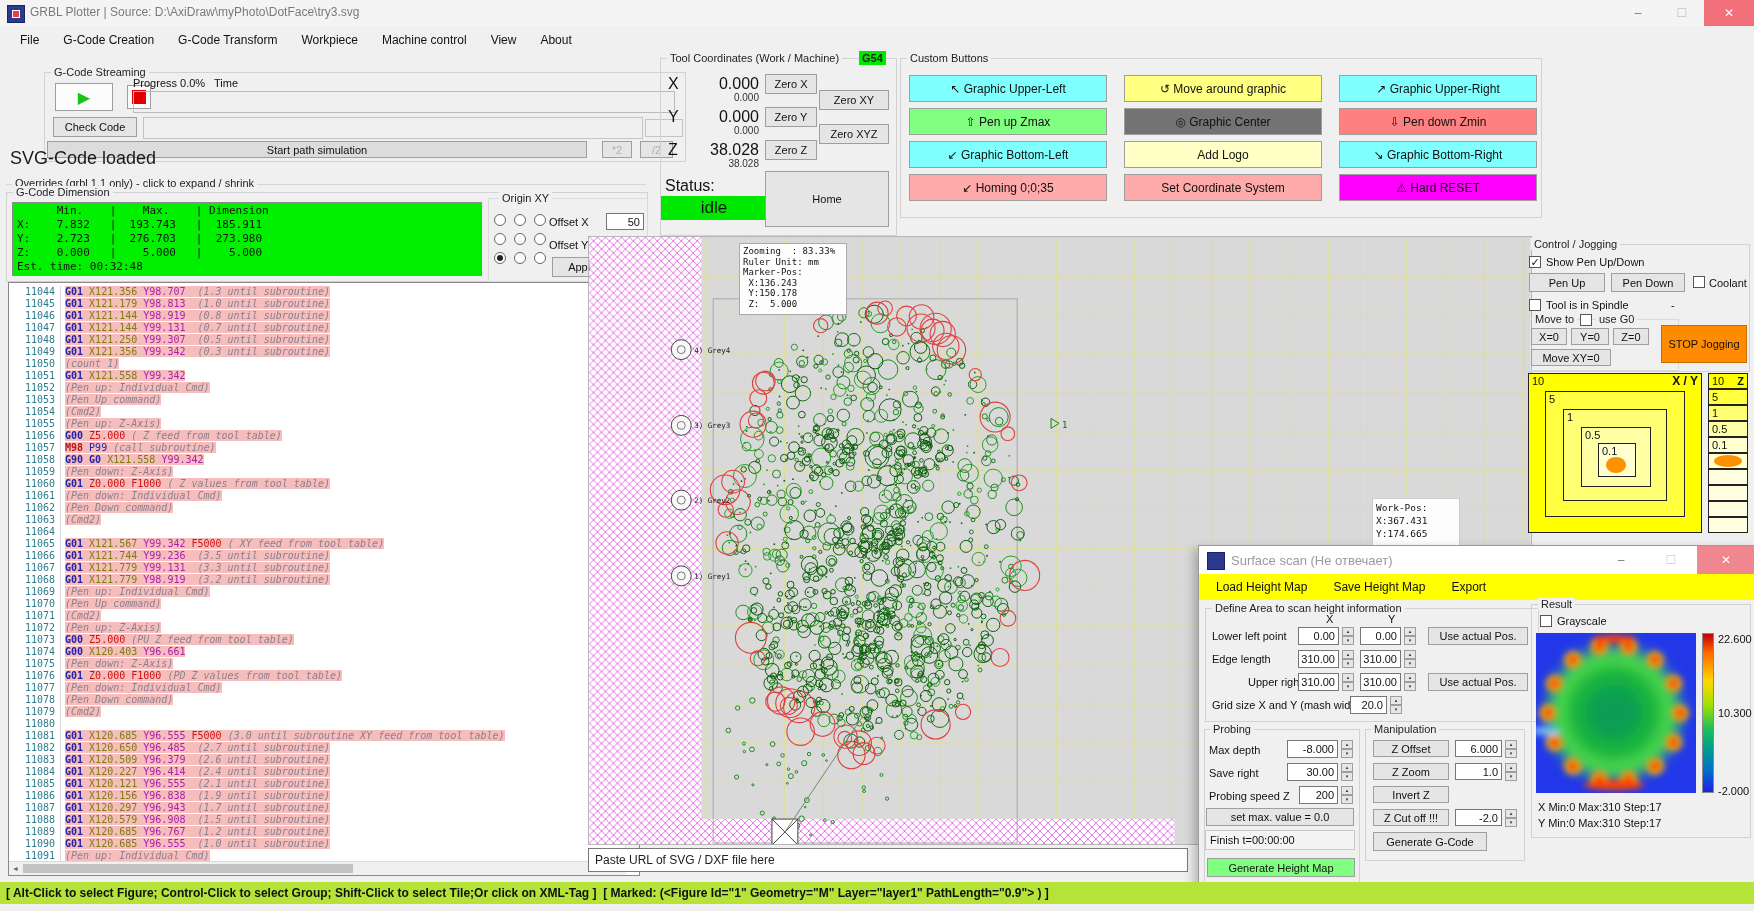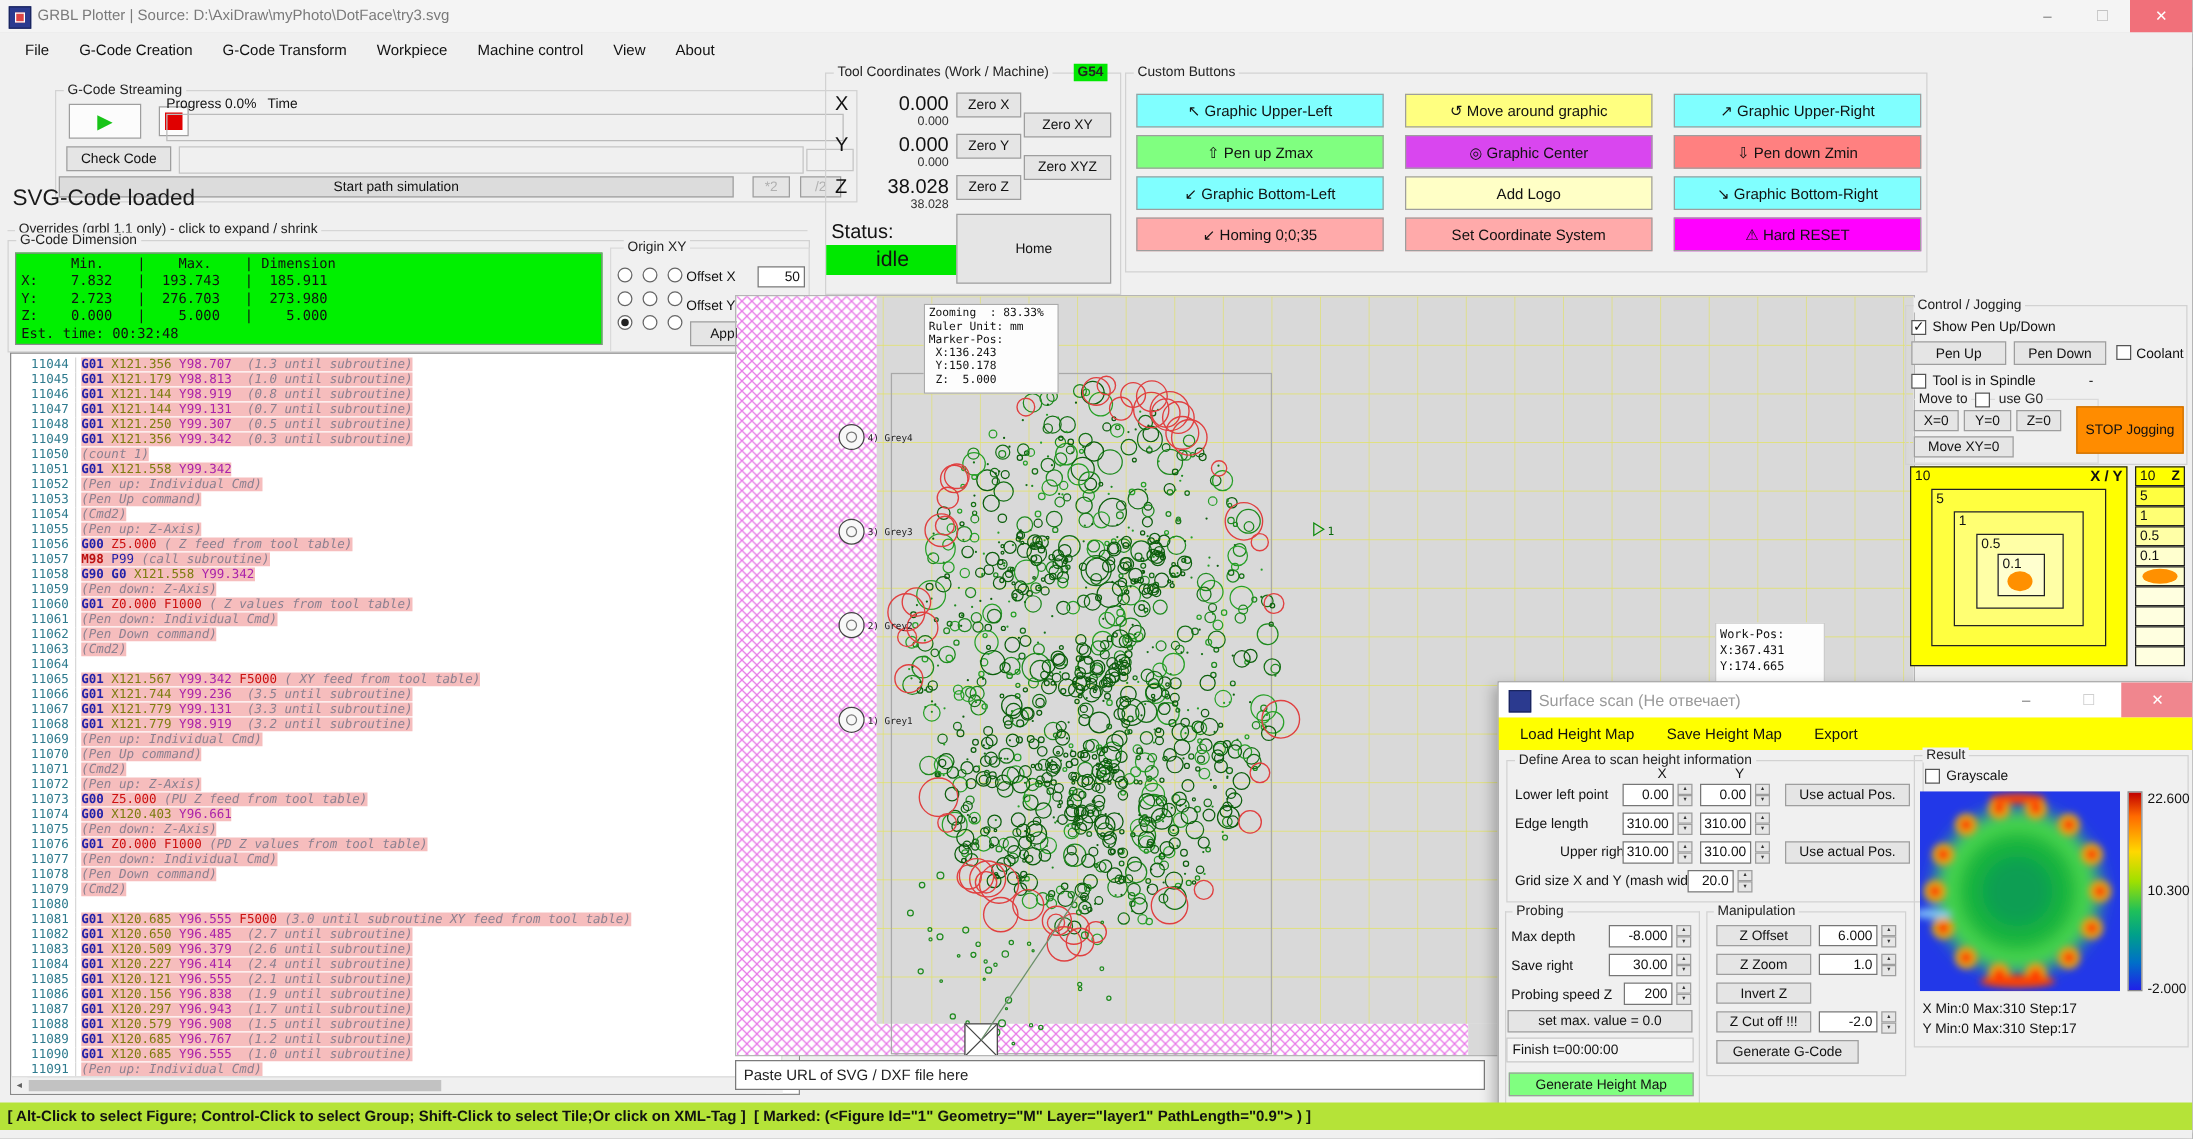--- a/index.html
+++ b/index.html
@@ -238,21 +238,21 @@
   <div class="abs btn" style="left:104px;top:112px;width:124px;height:56px;">Home</div>
 </div>
 
 <div class="abs gb" style="left:900px;top:58px;width:640px;height:158px;">
   <span class="gb-label" style="left:6px;top:-7px;">Custom Buttons</span>
   <div id="custom-grid">
         <div class="cust-btn" style="background: rgb(128, 255, 255); left: 8px; top: 16px;">↖ Graphic Upper-Left</div>
         <div class="cust-btn" style="background: rgb(255, 255, 128); left: 223px; top: 16px;">↺ Move around graphic</div>
         <div class="cust-btn" style="background: rgb(128, 255, 255); left: 438px; top: 16px;">↗ Graphic Upper-Right</div>
         <div class="cust-btn" style="background: rgb(128, 255, 128); left: 8px; top: 49px;">⇧ Pen up Zmax</div>
-        <div class="cust-btn" style="background: #d946ef; left: 223px; top: 49px;">◎ Graphic Center</div>
+        <div class="cust-btn" style="background: #737373; left: 223px; top: 49px;">◎ Graphic Center</div>
         <div class="cust-btn" style="background: rgb(255, 128, 128); left: 438px; top: 49px;">⇩ Pen down Zmin</div>
         <div class="cust-btn" style="background: rgb(128, 255, 255); left: 8px; top: 82px;">↙ Graphic Bottom-Left</div>
         <div class="cust-btn" style="background: rgb(255, 255, 198); left: 223px; top: 82px;">Add Logo</div>
         <div class="cust-btn" style="background: rgb(128, 255, 255); left: 438px; top: 82px;">↘ Graphic Bottom-Right</div>
         <div class="cust-btn" style="background: rgb(255, 170, 170); left: 8px; top: 115px;">↙ Homing 0;0;35</div>
         <div class="cust-btn" style="background: rgb(255, 170, 170); left: 223px; top: 115px;">Set Coordinate System</div>
         <div class="cust-btn" style="background: rgb(255, 0, 255); left: 438px; top: 115px;">⚠ Hard RESET</div>
       </div>
 </div>
 

